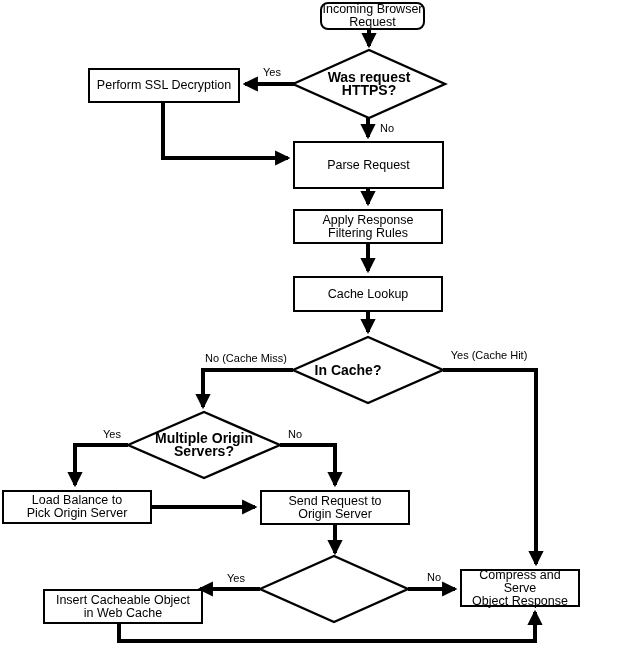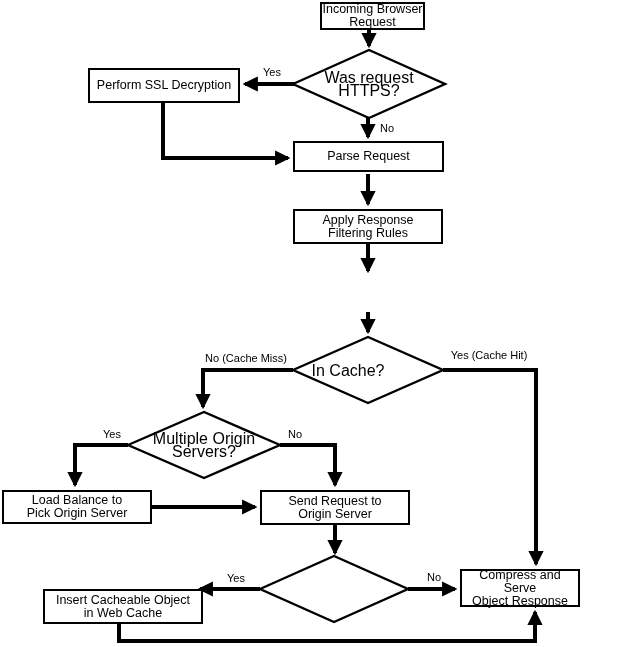--- a/index.html
+++ b/index.html
@@ -28,22 +28,23 @@
     text-align: center;
     white-space: pre-line;
     font-size: 12.5px;
     line-height: 13px;
   }
   .dtext {
     position: absolute;
     transform: translate(-50%, -50%);
     text-align: center;
     white-space: pre-line;
-    font-size: 16px;
+    font-size: 14px;
     line-height: 13px;
+    font-weight: bold;
   }
   .elabel {
     position: absolute;
     transform: translate(-50%, -50%);
     font-size: 11px;
     line-height: 13px;
     white-space: nowrap;
   }
 </style>
 </head>
@@ -78,30 +79,31 @@
     </g>
 
     <g stroke="#000000" stroke-width="2.4" fill="#ffffff" stroke-linejoin="miter">
       <polygon points="293,84 369,50 445,84 369,118"></polygon>
       <polygon points="293,370 368,337 443,370 368,403"></polygon>
       <polygon points="128,445 204,412 280,445 204,478"></polygon>
       <polygon points="260,589 334,556 408,589 334,622"></polygon>
     </g>
   </svg>
 
-  <div class="node" style="left:320px; top:2px;  width:105px; height:28px;">Incoming Browser
+  <div class="node" style="left:320px; top:2px;  width:105px; height:28px;border-radius:8px;">Incoming Browser
 Request</div>
 
   <div class="node" style="left:88px;  top:68px; width:152px; height:35px;">Perform SSL Decryption</div>
 
-  <div class="node" style="left:293px; top:141px; width:151px; height:31px;">Parse Request</div>
+  <div class="node" style="left:293px; top:141px; width:151px; height:48px;">Parse Request</div>
 
   <div class="node" style="left:293px; top:209px; width:150px; height:35px;">Apply Response
 Filtering Rules</div>
 
+  <div class="node" style="left:293px; top:276px; width:150px; height:36px;">Cache Lookup</div>
 
   <div class="node" style="left:2px;   top:490px; width:150px; height:34px;">Load Balance to
 Pick Origin Server</div>
 
   <div class="node" style="left:260px; top:490px; width:150px; height:35px;">Send Request to
 Origin Server</div>
 
   <div class="node" style="left:43px;  top:571px; width:160px; height:35px;margin-top:18px;">Insert Cacheable Object
 in Web Cache</div>
 

